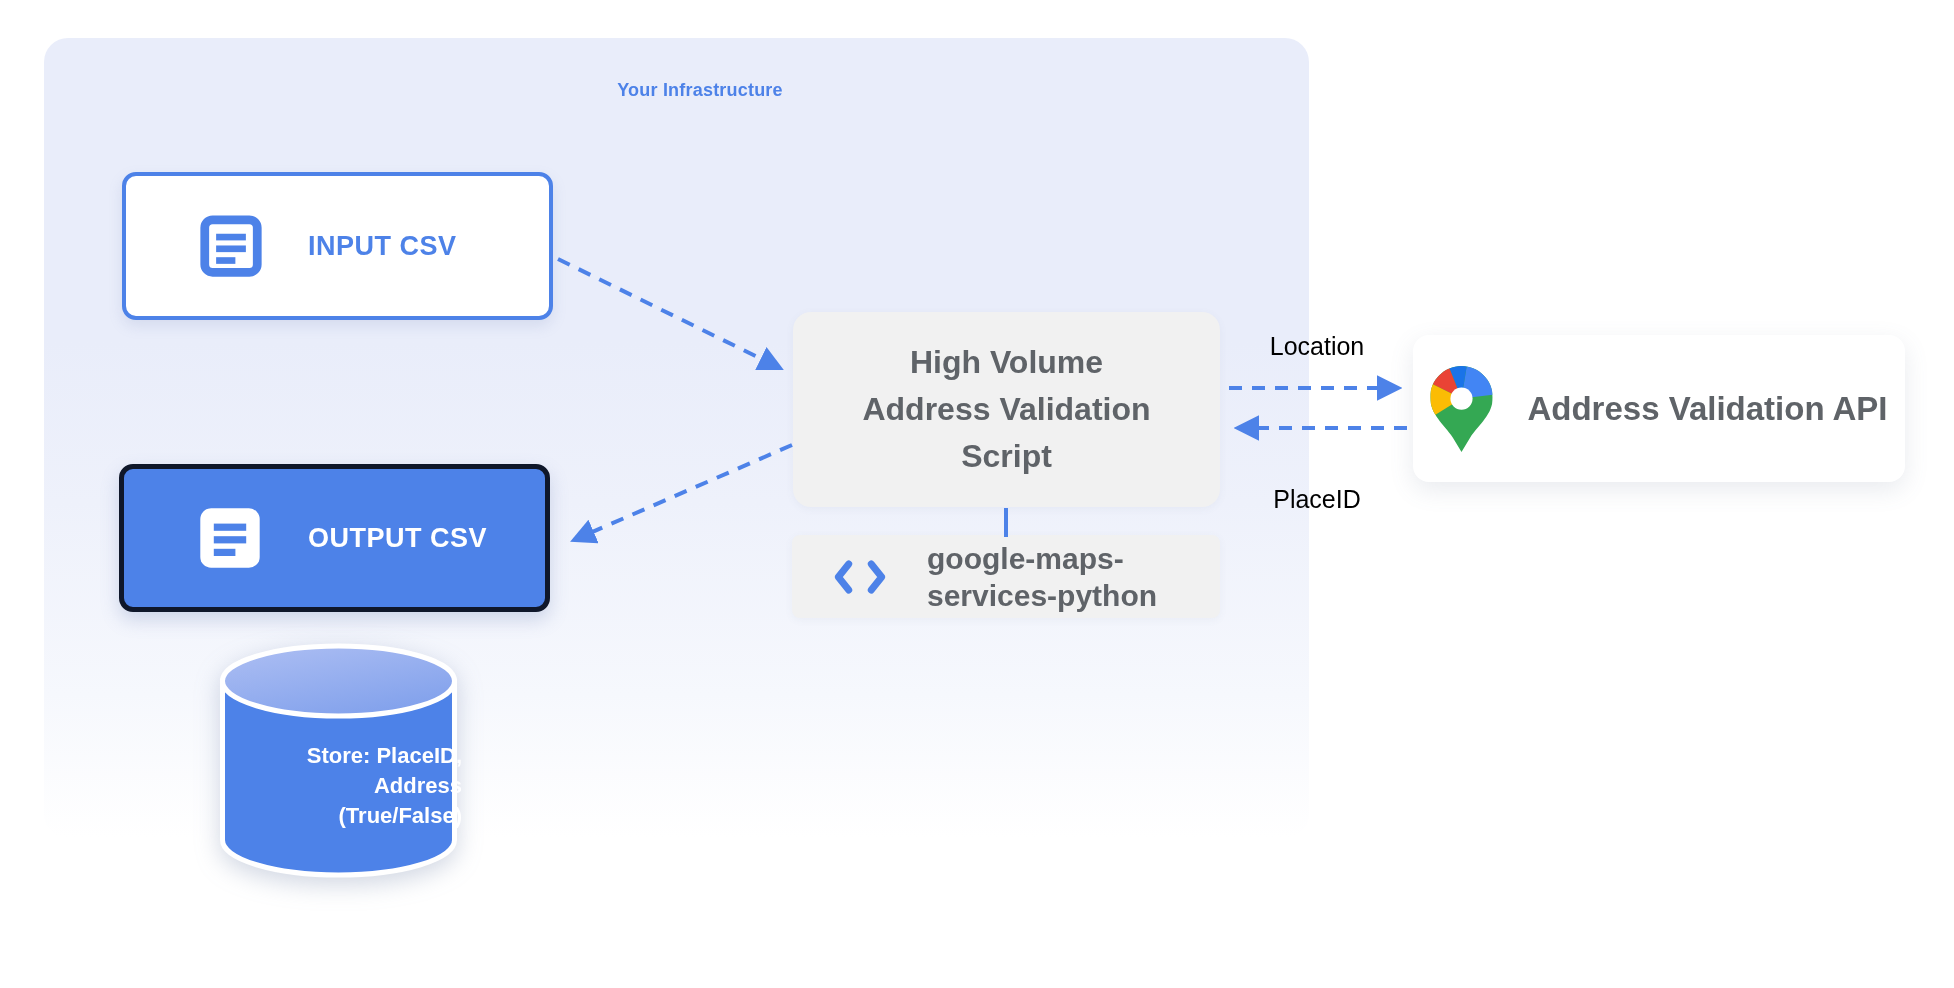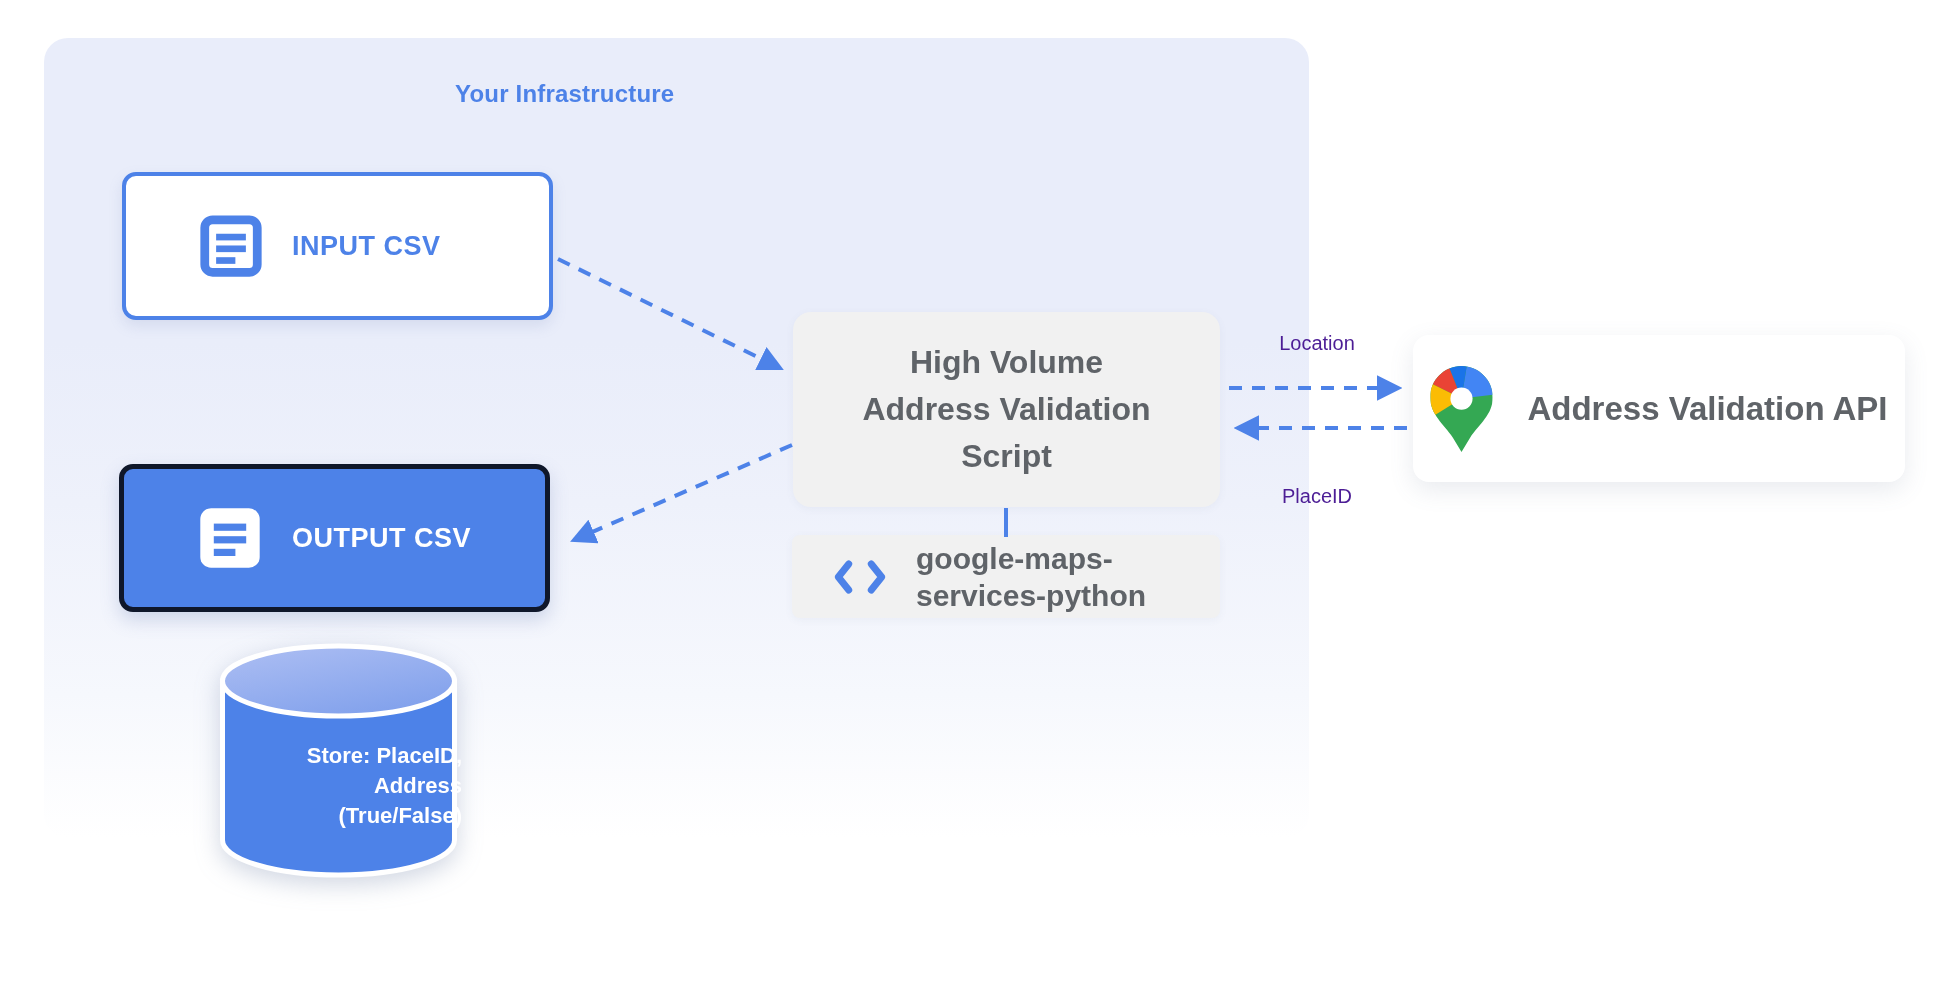--- a/index.html
+++ b/index.html
@@ -9,28 +9,28 @@
     -webkit-font-smoothing:antialiased;
   }
   .abs{position:absolute;}
 
   
   .infra{
     left:44px;top:38px;width:1265px;height:800px;border-radius:24px;
     background:linear-gradient(180deg,#e9edfa 0%,#e9edfa 38%,#eef1fb 58%,#f6f8fd 82%,rgba(255,255,255,0) 100%);
   }
   .infra-title{
-    left:455px;top:80px;width:490px;
-    font-size:24px;font-weight:bold;color:#4d82e8;letter-spacing:.2px;
+    left:455px;top:80px;width:490px;text-align:center;
+    font-size:18px;font-weight:bold;color:#4d82e8;letter-spacing:.2px;
   }
 
   
   .csv-box{
     width:431px;height:148px;border-radius:14px;
-    display:flex;align-items:center;gap:26px;padding-left:70px;box-sizing:border-box;
+    display:flex;align-items:center;gap:42px;padding-left:70px;box-sizing:border-box;
   }
   .input-box{
     left:122px;top:172px;background:#ffffff;border:4px solid #4d82e8;
     box-shadow:0 6px 14px rgba(120,140,190,.18);
   }
   .output-box{
     left:119px;top:464px;background:#4d82e8;border:5px solid #0f172a;
     box-shadow:0 8px 18px rgba(120,140,190,.30);
   }
   .csv-label{font-size:27px;font-weight:bold;letter-spacing:.5px;}
@@ -41,21 +41,21 @@
   .script-box{
     left:793px;top:312px;width:427px;height:195px;border-radius:18px;background:#f1f1f1;
     display:flex;flex-direction:column;align-items:center;justify-content:center;
     box-shadow:0 2px 8px rgba(90,100,130,.06);
   }
   .script-box .line{font-size:32px;font-weight:bold;color:#5f6368;line-height:47px;text-align:right;}
 
   
   .lib-box{
     left:792px;top:535px;width:428px;height:83px;border-radius:8px;background:#f1f1f1;
-    display:flex;align-items:center;gap:30px;padding-left:42px;box-sizing:border-box;
+    display:flex;align-items:center;gap:41px;padding-left:42px;box-sizing:border-box;
     box-shadow:0 2px 8px rgba(90,100,130,.06);
   }
   .lib-text .line{font-size:30px;font-weight:bold;color:#5f6368;line-height:37px;}
 
   
   .api-box{
     left:1413px;top:335px;width:492px;height:147px;border-radius:16px;background:#ffffff;
     display:flex;align-items:center;justify-content:center;gap:34px;
     box-shadow:0 8px 24px rgba(100,110,140,.14);
   }
@@ -63,21 +63,21 @@
 
   
   .cylinder{left:215px;top:640px;width:247px;height:241px;filter:drop-shadow(0 7px 12px rgba(100,120,160,.30));}
   .cyl-text{
     left:215px;top:741px;width:247px;text-align:right;color:#ffffff;
     font-size:22px;font-weight:bold;line-height:30px;
   }
 
   
   .edge-label{
-    width:176px;text-align:center;font-size:20px;color:#4c1d95;font-weight:normal;
+    width:176px;text-align:center;font-size:25px;color:#000000;font-weight:normal;
   }
   .edge-label.loc{left:1229px;top:332px;}
   .edge-label.pid{left:1229px;top:454px;margin-top:31px;}
 
   .overlay{left:0;top:0;width:1954px;height:988px;pointer-events:none;}
 </style>
 </head>
 <body>
 
 <div class="abs infra"></div>

